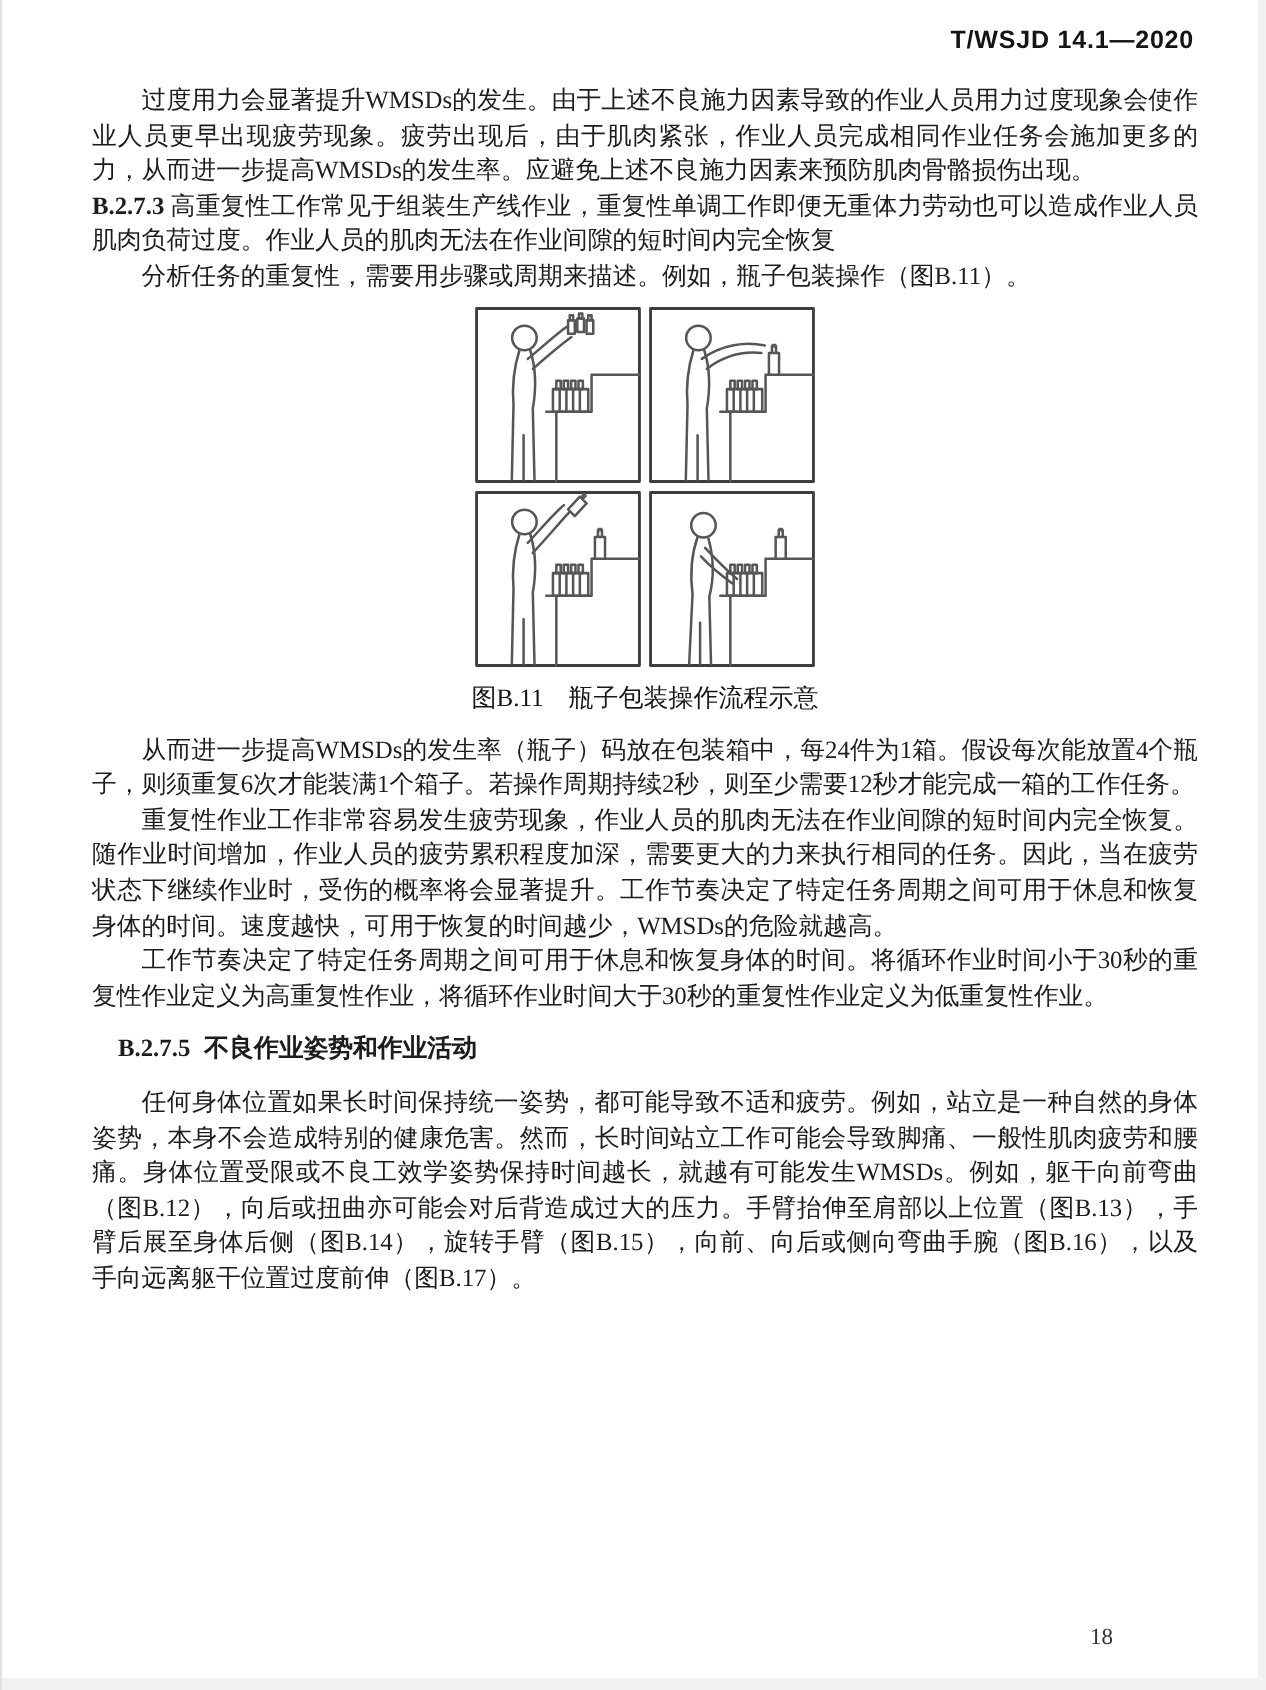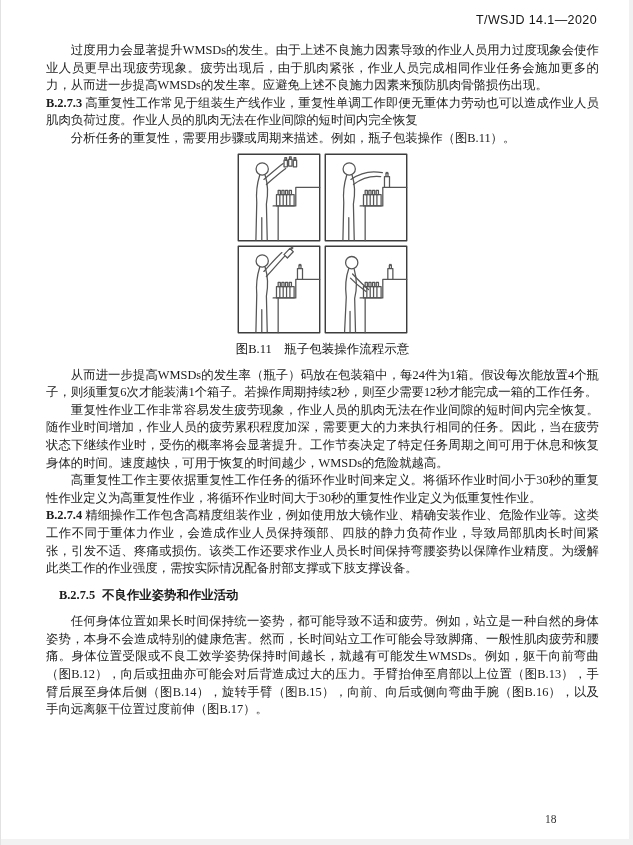--- a/index.html
+++ b/index.html
@@ -6,21 +6,21 @@
   .page {
     position:relative; width:633px; height:845px; background:#ffffff;
     font-family:"Liberation Serif","DejaVu Serif",serif; color:#1c1c1c;
     overflow:hidden; border-left:1px solid #e2e2e2;
   }
   .edge-right { position:absolute; right:0; top:0; width:5px; height:100%; background:#f1f1f1; }
   .edge-bottom { position:absolute; left:0; bottom:0; width:100%; height:6px; background:#f2f2f2; }
   .content { position:absolute; left:45px; top:8px; width:553px; }
   .doc-header {
     text-align:right; font-family:"Liberation Sans","DejaVu Sans",sans-serif;
-    font-weight:normal; font-size:12.5px; line-height:14px; margin:5px 2px 15px 0;
+    font-weight:bold; font-size:12.5px; line-height:14px; margin:5px 2px 15px 0;
     letter-spacing:0.4px; color:#141414;
   }
   p.para { margin:0; font-size:12.4px; line-height:17.6px; text-align:justify; }
   p.ind { text-indent:2em; }
   p.para b.lbl { margin-right:3px; white-space:nowrap; }
   p.heading { margin:9px 0 9px 0; font-size:12.4px; line-height:17.6px; font-weight:bold; }
   p.heading b.lbl { margin-right:7px;margin-left:13px; }
   .figure-wrap { margin:5px 0 9px 0; }
   .fig-grid {
     display:grid; grid-template-columns:84px 84px; gap:3px;
@@ -136,23 +136,22 @@
           <path d="M76,41 V28 H82 V41 M77.8,28 V24 H80.2 V28"></path>
           <rect class="dk" x="77.6" y="22.5" width="2.8" height="2"></rect>
         </svg>
 
       </div>
       <div class="fig-caption">图B.11　瓶子包装操作流程示意</div>
     </div>
 
     <p class="para ind">从而进一步提高WMSDs的发生率（瓶子）码放在包装箱中，每24件为1箱。假设每次能放置4个瓶子，则须重复6次才能装满1个箱子。若操作周期持续2秒，则至少需要12秒才能完成一箱的工作任务。</p>
     <p class="para ind">重复性作业工作非常容易发生疲劳现象，作业人员的肌肉无法在作业间隙的短时间内完全恢复。随作业时间增加，作业人员的疲劳累积程度加深，需要更大的力来执行相同的任务。因此，当在疲劳状态下继续作业时，受伤的概率将会显著提升。工作节奏决定了特定任务周期之间可用于休息和恢复身体的时间。速度越快，可用于恢复的时间越少，WMSDs的危险就越高。</p>
-    <p class="para ind">高重复性工作主要依据重复性工作任务的循环作业时间来定义。将循环作业时间小于30秒的重复性作业定义为高重复性作业，将循环作业时间大于30秒的重复性作业定义为低重复性作业。</p>
+    <p class="para ind">工作节奏决定了特定任务周期之间可用于休息和恢复身体的时间。将循环作业时间小于30秒的重复性作业定义为高重复性作业，将循环作业时间大于30秒的重复性作业定义为低重复性作业。</p>
 
-    <p class="para"><b class="lbl">B.2.7.4</b><span>精细操作工作包含高精度组装作业，例如使用放大镜作业、精确安装作业、危险作业等。这类工作不同于重体力作业，会造成作业人员保持颈部、四肢的静力负荷作业，导致局部肌肉长时间紧张，引发不适、疼痛或损伤。该类工作还要求作业人员长时间保持弯腰姿势以保障作业精度。为缓解此类工作的作业强度，需按实际情况配备肘部支撑或下肢支撑设备。</span></p>
 
     <p class="heading"><b class="lbl">B.2.7.5</b><b>不良作业姿势和作业活动</b></p>
 
     <p class="para ind">任何身体位置如果长时间保持统一姿势，都可能导致不适和疲劳。例如，站立是一种自然的身体姿势，本身不会造成特别的健康危害。然而，长时间站立工作可能会导致脚痛、一般性肌肉疲劳和腰痛。身体位置受限或不良工效学姿势保持时间越长，就越有可能发生WMSDs。例如，躯干向前弯曲（图B.12），向后或扭曲亦可能会对后背造成过大的压力。手臂抬伸至肩部以上位置（图B.13），手臂后展至身体后侧（图B.14），旋转手臂（图B.15），向前、向后或侧向弯曲手腕（图B.16），以及手向远离躯干位置过度前伸（图B.17）。</p>
 
   </div>
 
   <div class="page-num">18</div>
 </div>
 

